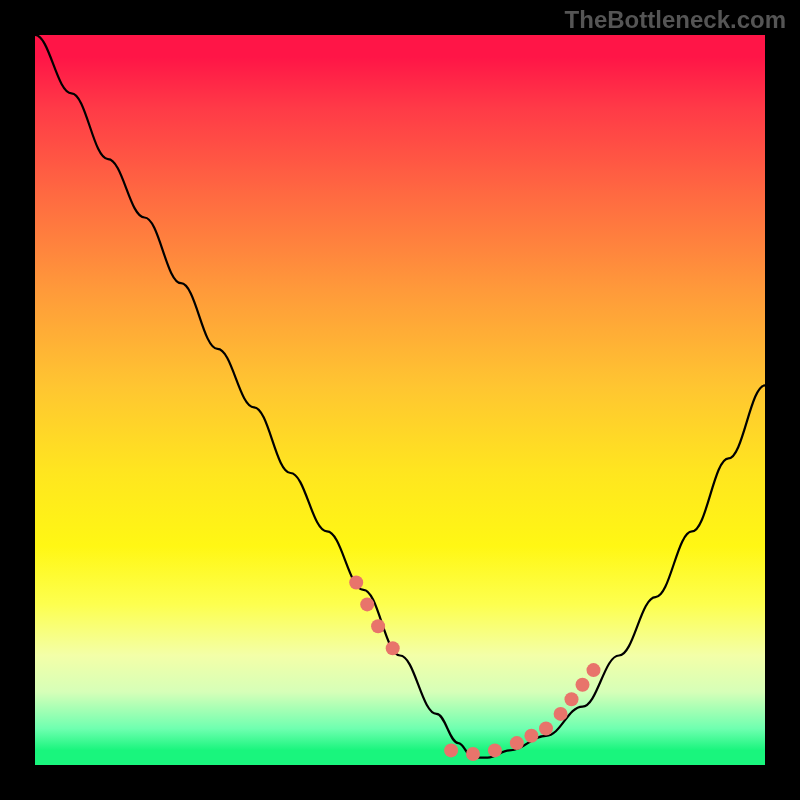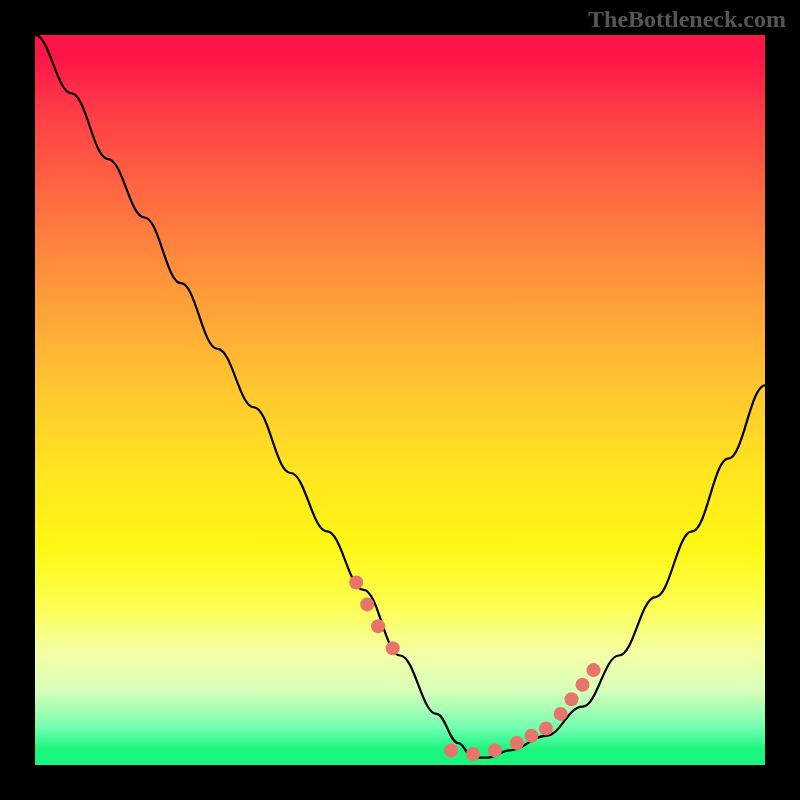--- a/index.html
+++ b/index.html
@@ -12,21 +12,20 @@
     overflow: hidden;
   }
   .watermark {
     position: absolute;
     top: 6px;
     right: 14px;
     color: #555;
     font-size: 24px;
     font-weight: bold;
     z-index: 10;
-    font-family: Liberation Serif, serif;
   }
   .plot-area {
     position: absolute;
     top: 35px;
     left: 35px;
     width: 730px;
     height: 730px;
     overflow: hidden;
   }
   .gradient-bg {

